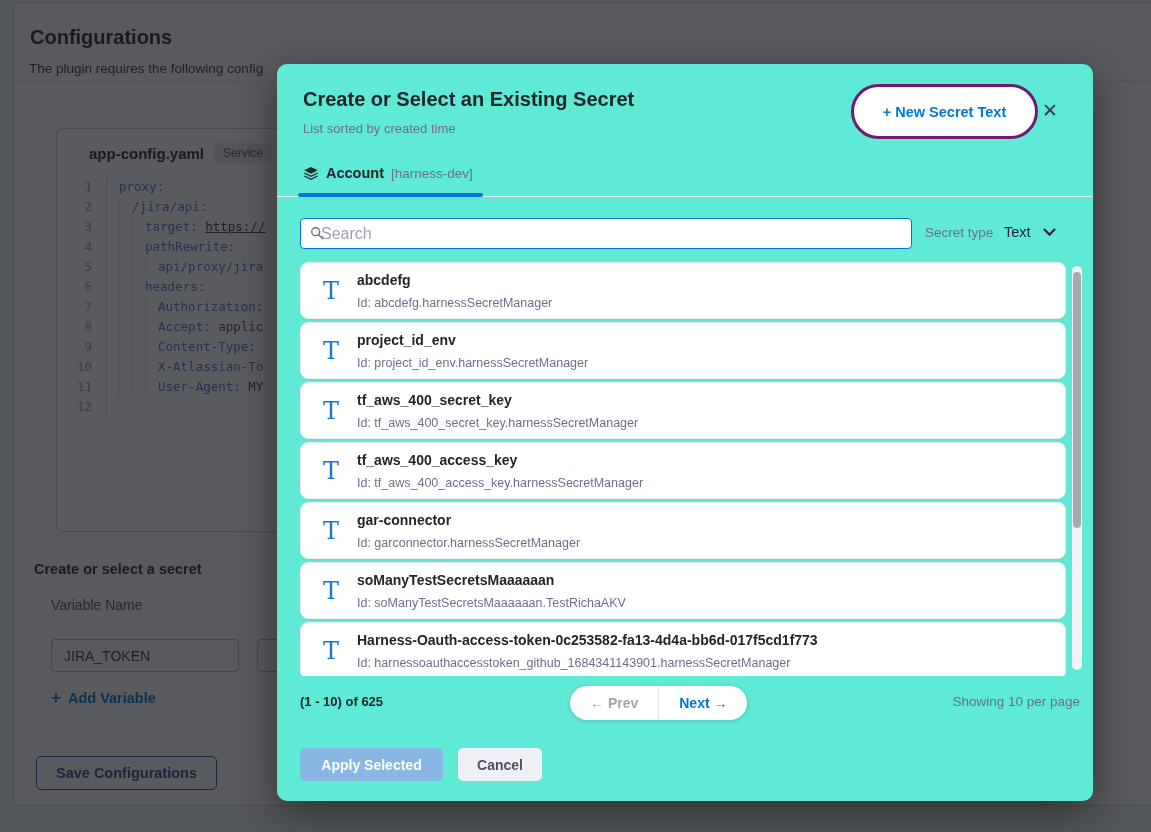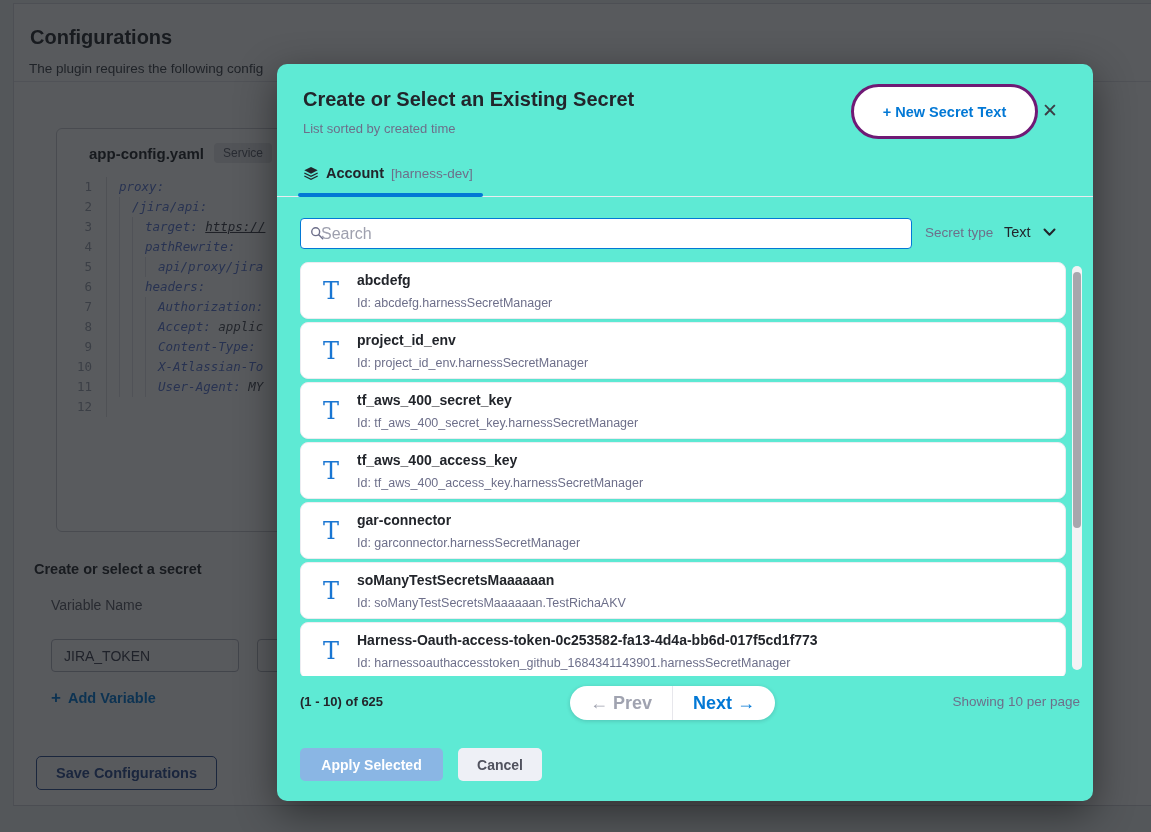--- a/index.html
+++ b/index.html
@@ -24,21 +24,21 @@
   .editor {
     position:absolute; left:42px; top:124px; width:440px; height:404px;
     background:#ffffff; border:1px solid #c9cad1; border-radius:6px; overflow:hidden;
   }
   .editor-head { position:absolute; left:32px; top:14px; display:flex; align-items:center; gap:10px; }
   .editor-filename { font-size:15px; font-weight:700; color:#23262b; }
   .editor-badge { font-size:12px; color:#5f626e; background:#e7e7ea; border-radius:4px; padding:3px 9px; }
   .code { position:absolute; left:0; top:48px; right:0; bottom:0; font-family:"DejaVu Sans Mono", monospace; font-size:12.5px; }
   .code-row { display:flex; height:20px; line-height:20px; }
   .ln { width:50px; padding-right:14px; text-align:right; color:#9ba0ad; flex:0 0 auto; border-right:1px solid #dcdde2; }
-  .code-text { padding-left:12px; white-space:pre; display:flex; align-items:stretch;font-style:italic; }
+  .code-text { padding-left:12px; white-space:pre; display:flex; align-items:stretch; }
   .ind-guide { display:inline-block; width:13px; border-left:1px solid #e0e1e7; height:20px; }
   .code-key { color:#5a77d4; }
   .code-plain { color:#4a4d57; }
   .code-link { color:#3c3f49; text-decoration:underline; }
 
   
   .bg-secret-heading { position:absolute; left:20px; top:557px; font-size:14.5px; font-weight:700; color:#26292e; }
   .bg-var-label { position:absolute; left:37px; top:593px; font-size:14px; color:#5a5c66; }
   .bg-var-input {
     position:absolute; left:37px; top:635px; width:188px; height:33px;
@@ -115,21 +115,21 @@
   .scroll-track { position:absolute; left:795px; top:202px; width:10px; height:404px; background:#f3f3f5; border-radius:5px; }
   .scroll-thumb { position:absolute; left:1px; top:6px; width:8px; height:256px; background:#a7a7ad; border-radius:4px; }
 
   .pg-range { position:absolute; left:23px; top:630px; font-size:13px; font-weight:700; color:#23262b; }
   .pager {
     position:absolute; left:293px; top:622px; height:34px; display:flex; align-items:stretch;
     background:#fff; border-radius:17px; box-shadow:0 1px 4px rgba(20,20,40,0.18); overflow:hidden;
   }
   .pager-prev, .pager-next {
     border:none; background:transparent; font-family:"Liberation Sans",sans-serif;
-    font-size:18px; font-weight:700; padding:0 20px; cursor:pointer;
+    font-size:14px; font-weight:700; padding:0 20px; cursor:pointer;
   }
   .pager-prev { color:#a0a3b0; }
   .pager-next { color:#0278d5; }
   .pager-sep { width:1px; background:#e7e7ec; }
   .pg-perpage { position:absolute; right:13px; top:630px; font-size:13.5px; color:#6d6f8a; }
 
   .apply-btn {
     position:absolute; left:23px; top:684px; width:143px; height:33px;
     background:#8ab6e4; border:none; border-radius:5px;
     font-family:"Liberation Sans",sans-serif; font-size:14px; font-weight:700; color:#ffffff; cursor:default;

